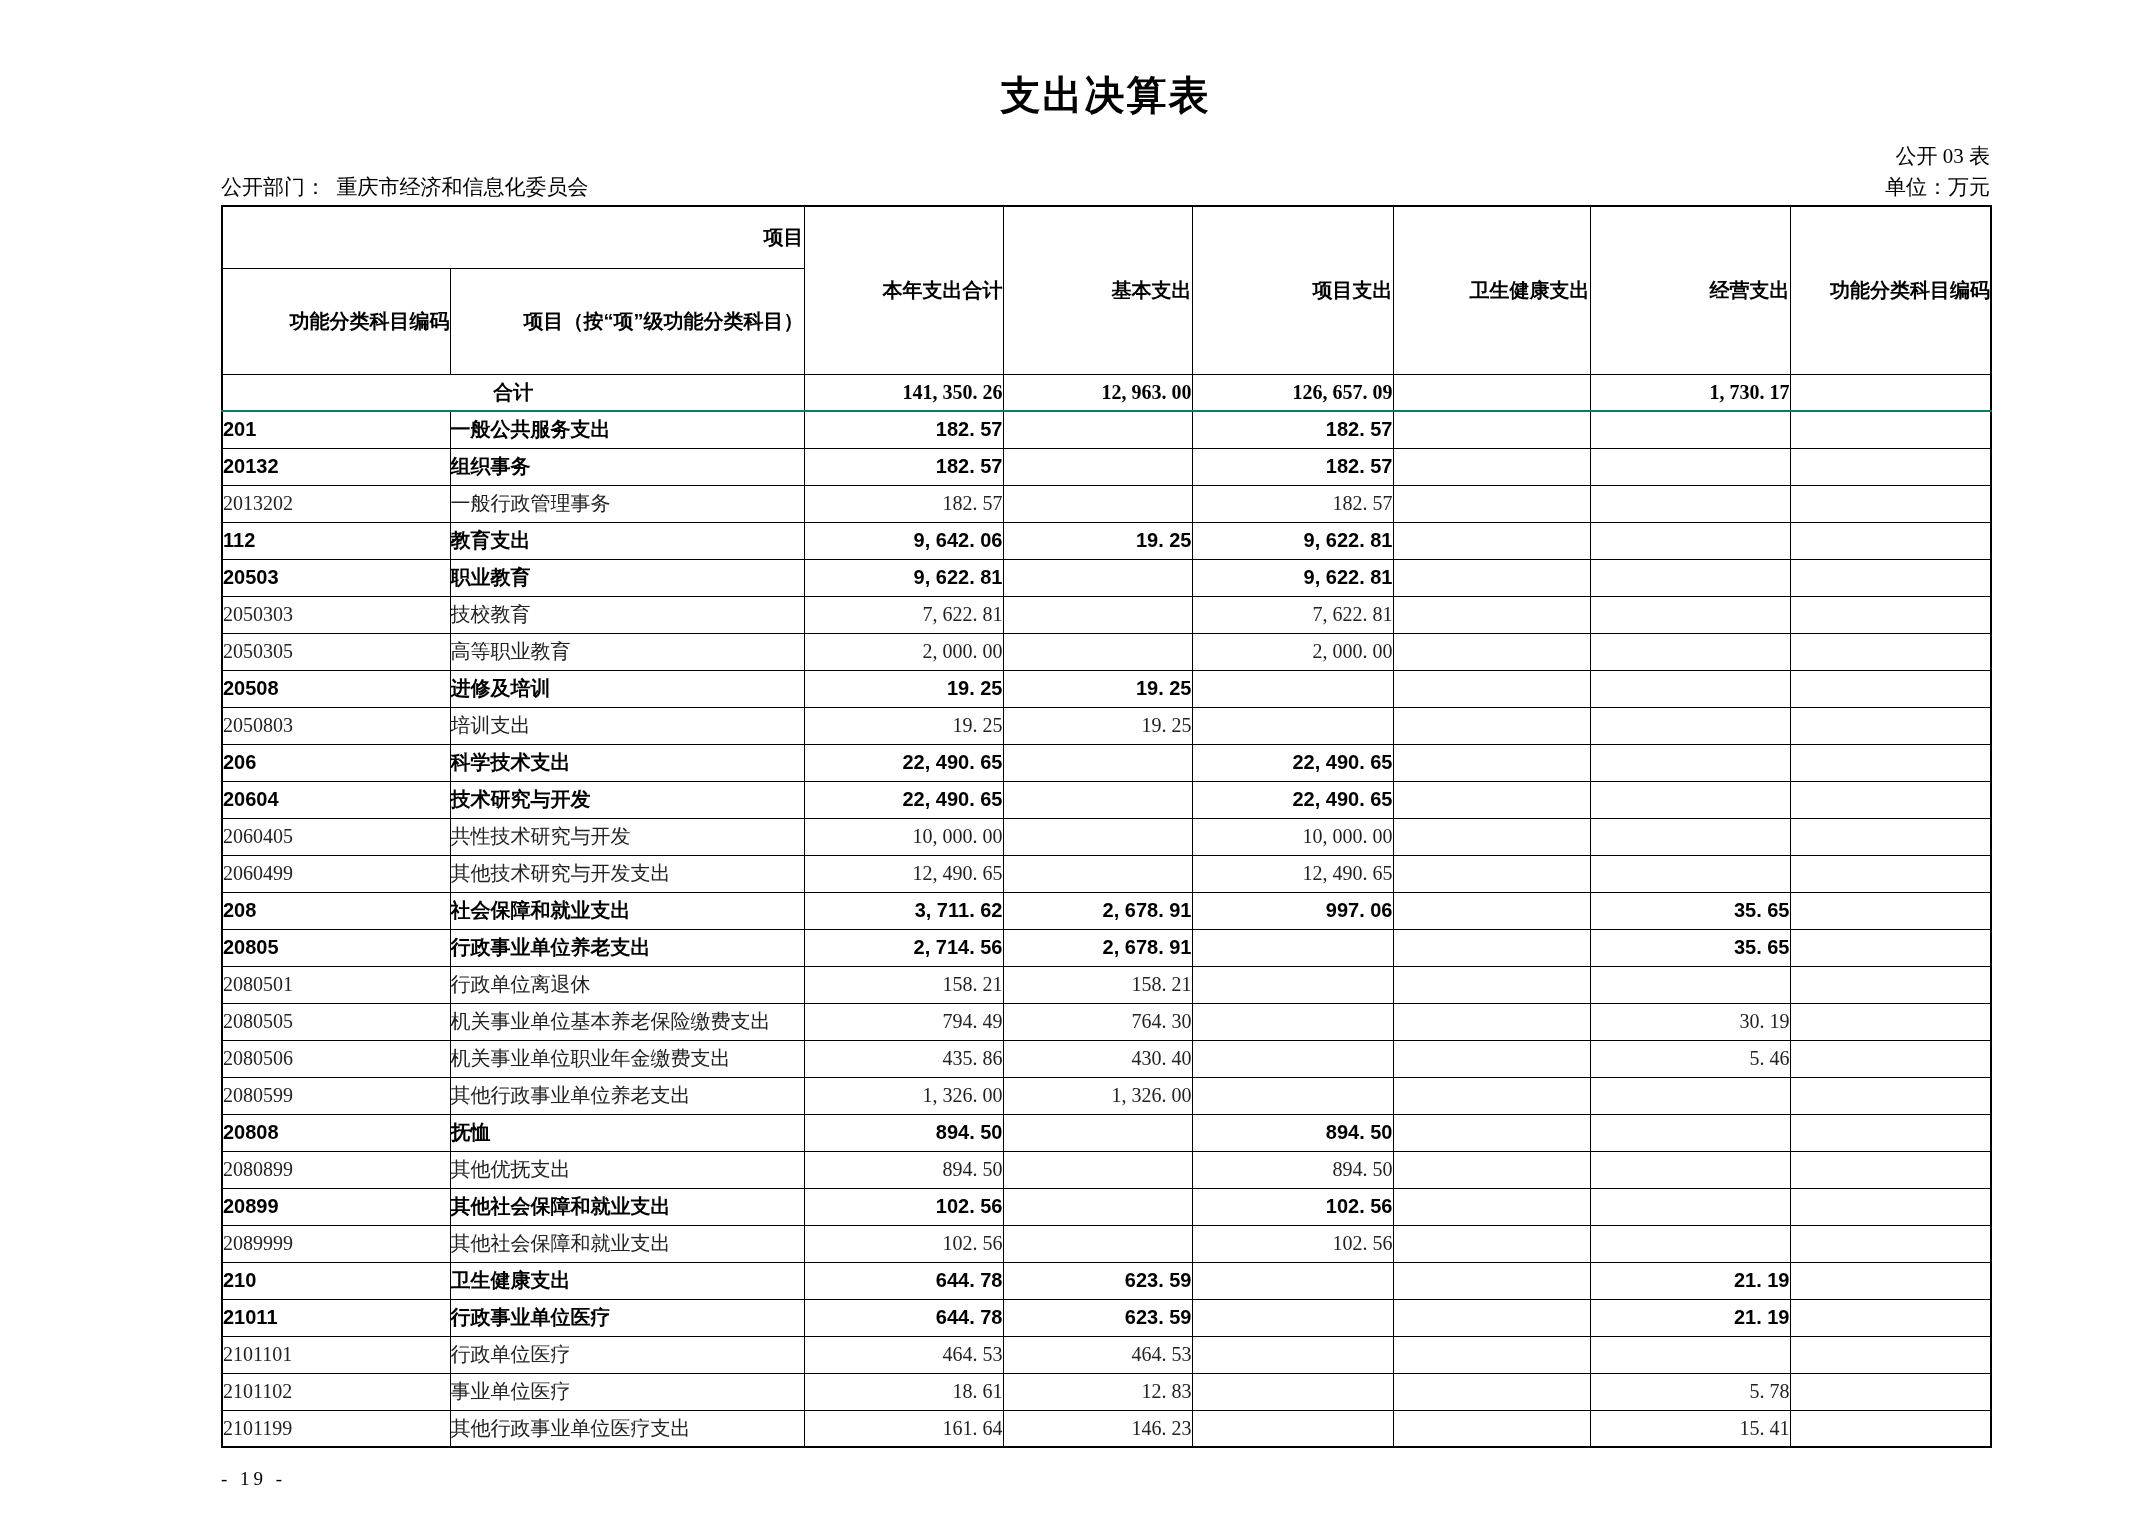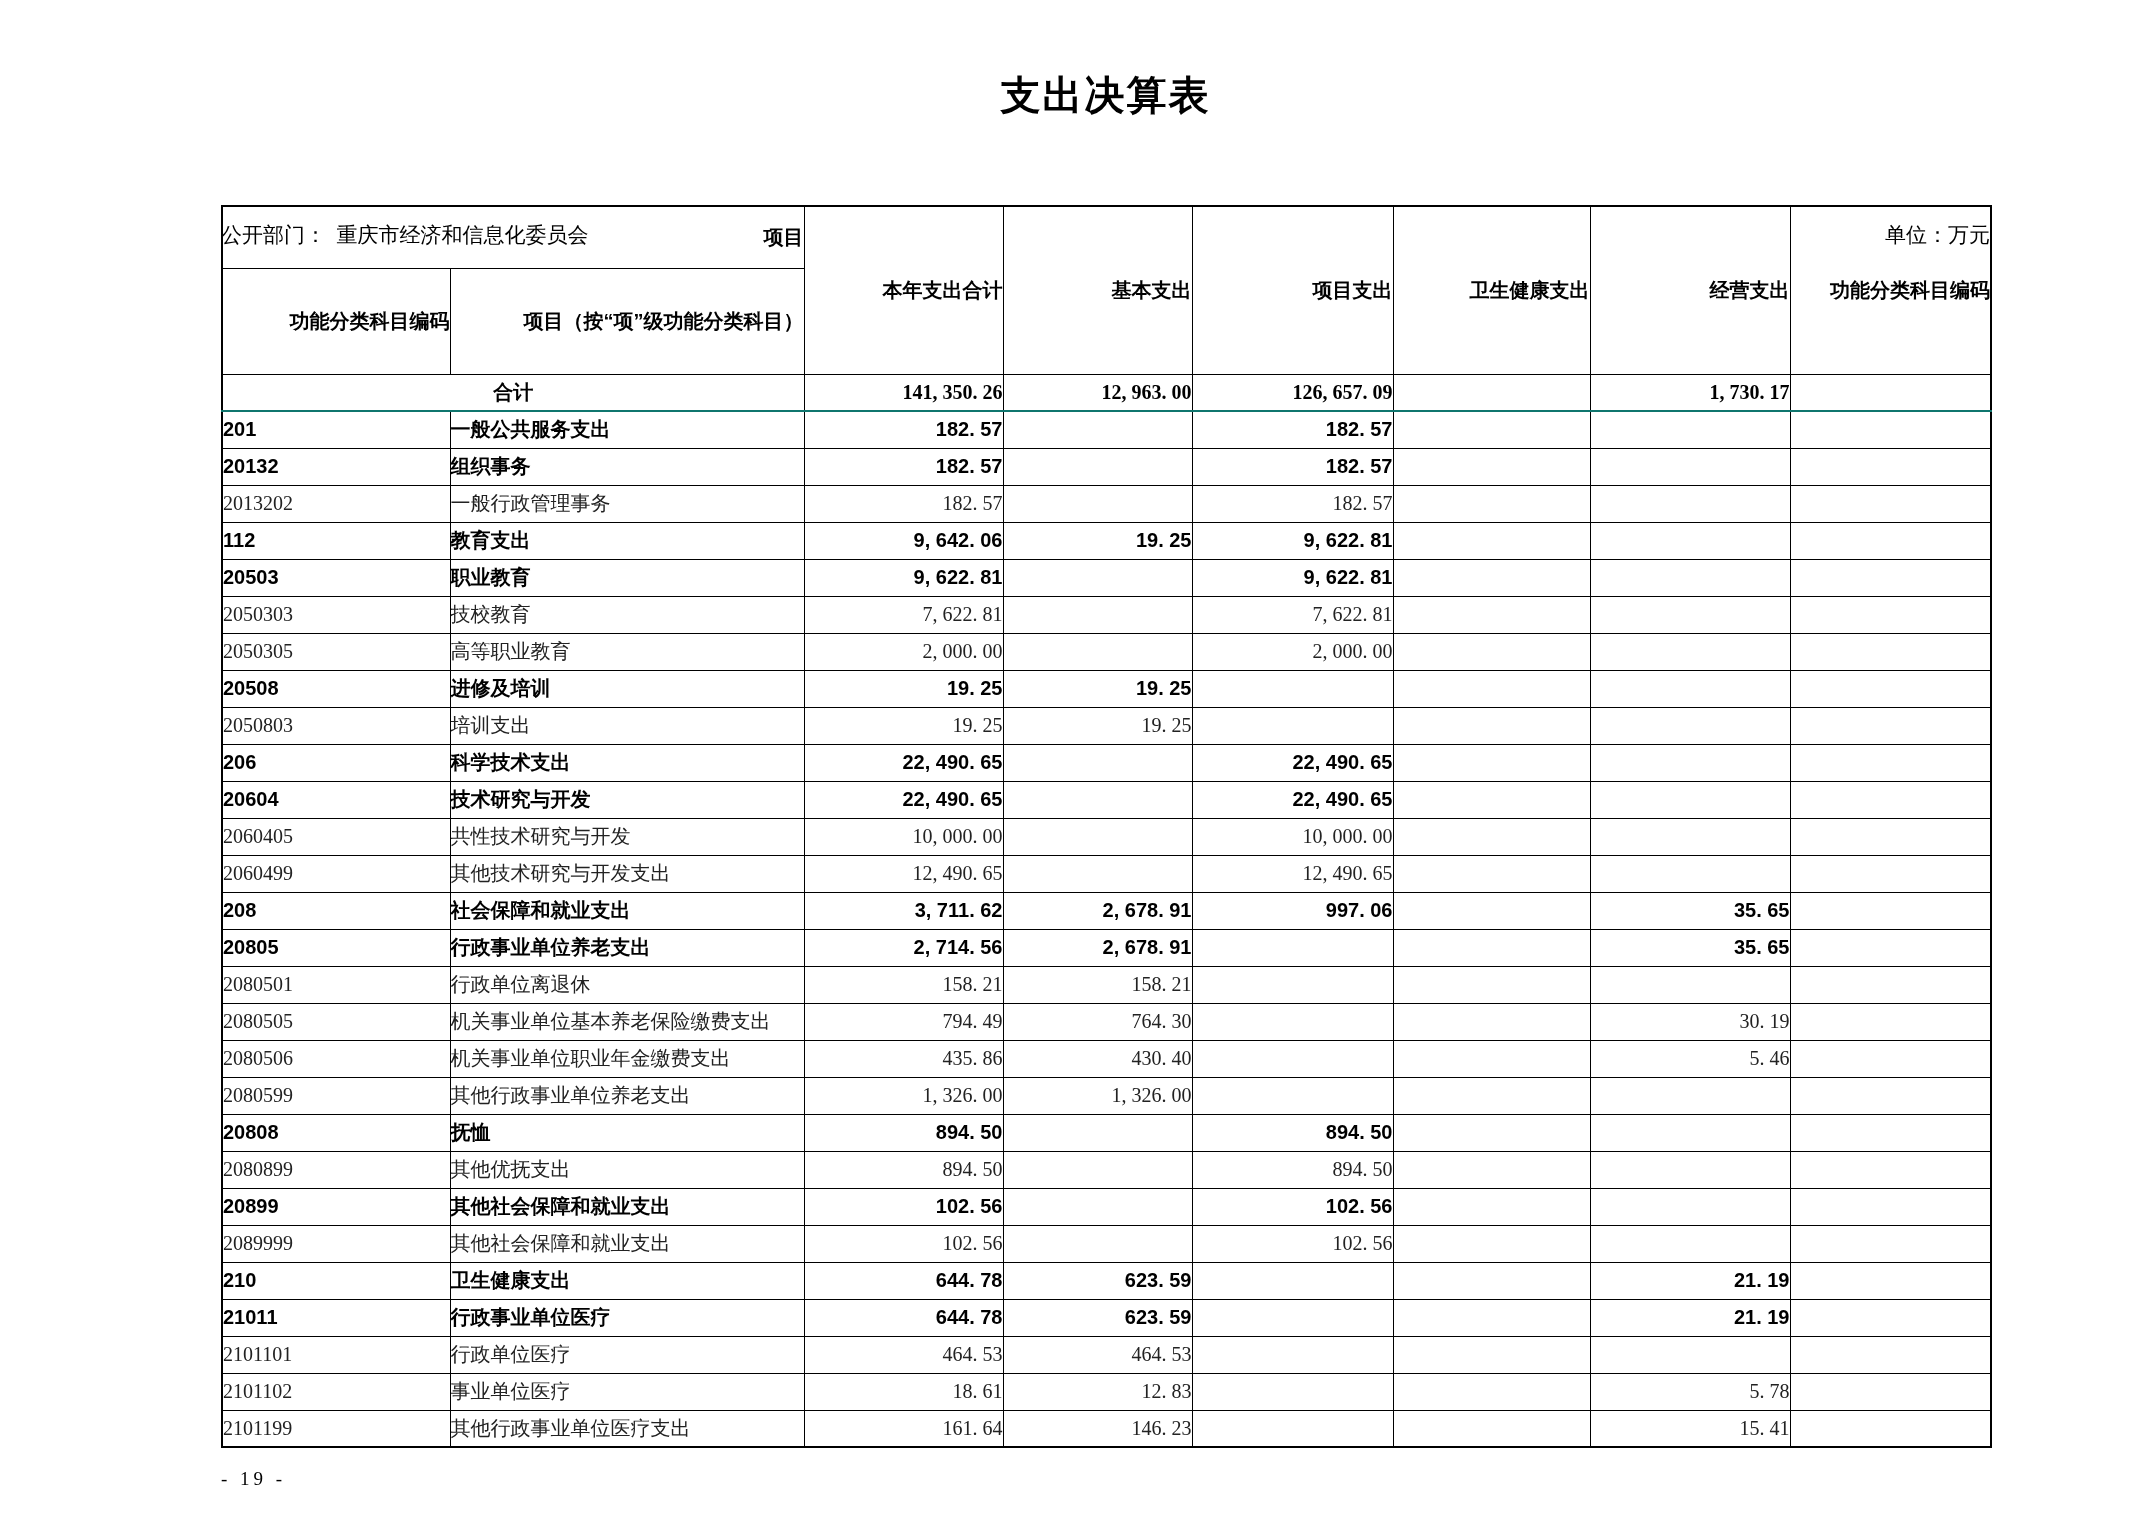--- a/index.html
+++ b/index.html
@@ -36,21 +36,20 @@
     font-size: 21px;
   }
   .meta-line {
     position: absolute;
     top: 173px;
     left: 221px;
     width: 1769px;
     display: flex;
     justify-content: space-between;
     font-size: 21px;
-    margin-top: 48px;
   }
   .dept { white-space: pre; }
   table.fin {
     position: absolute;
     top: 205px;
     left: 221px;
     width: 1769px;
     border-collapse: collapse;
     table-layout: fixed;
     border: 2px solid #000;
@@ -89,20 +88,21 @@
     letter-spacing: 4px;
   }
 </style>
 </head>
 <body>
 
 <div class="page">
 
   <div class="page-title">支出决算表</div>
 
+  <div class="form-code">公开 03 表</div>
 
   <div class="meta-line">
     <span class="dept"><span>公开部门：</span>  <span>重庆市经济和信息化委员会</span></span>
     <span>单位：万元</span>
   </div>
 
   <table class="fin">
     <colgroup>
       <col style="width:228px">
       <col style="width:354px">

